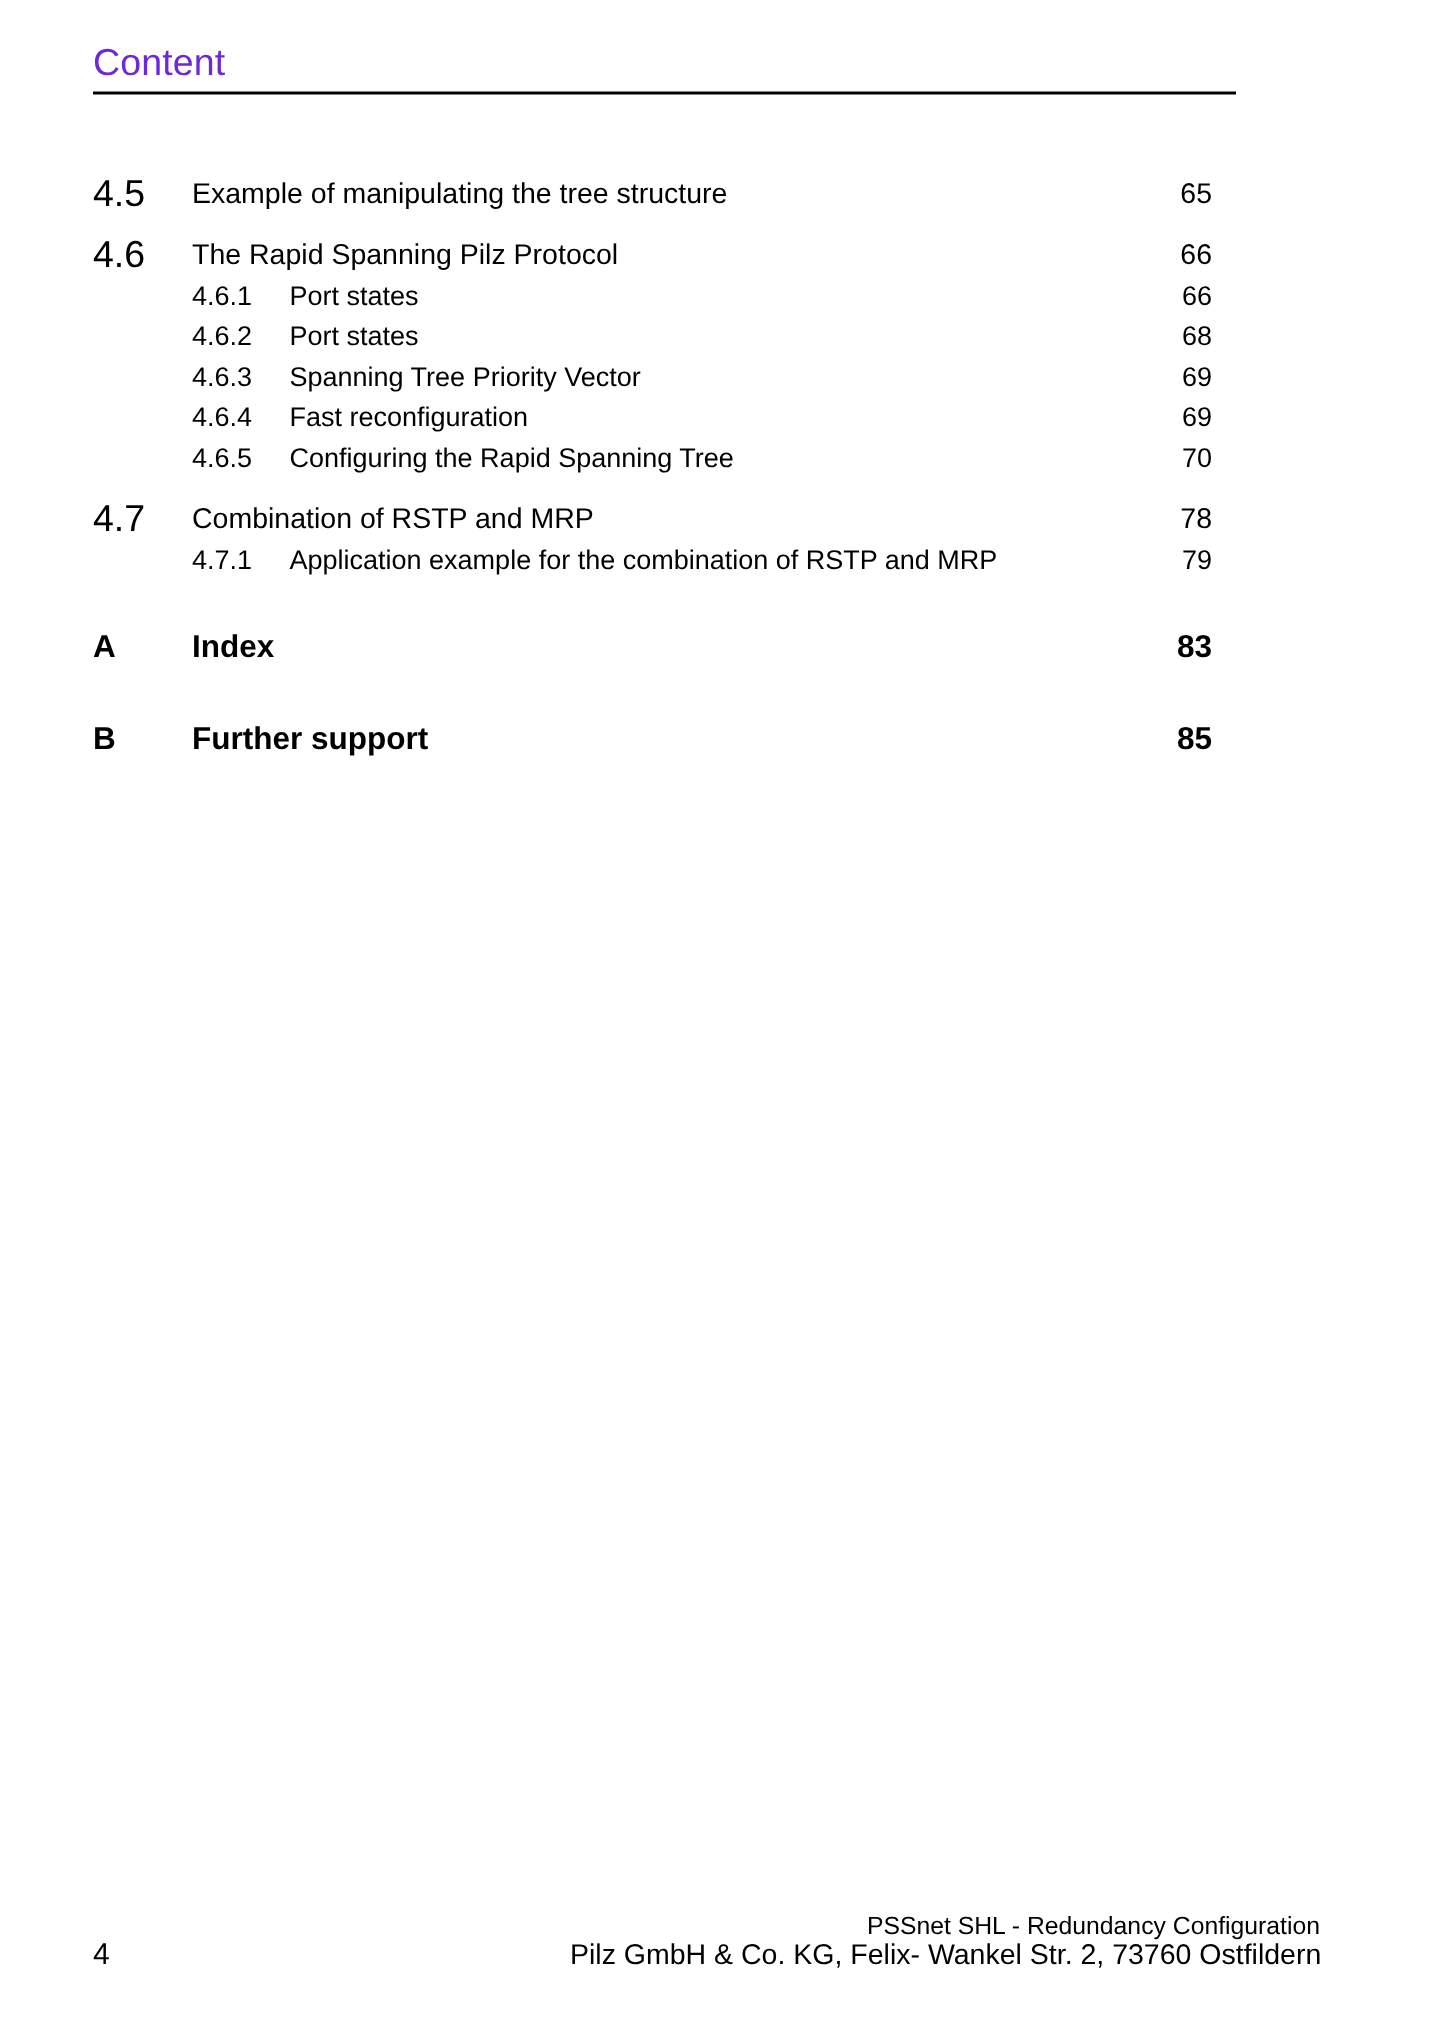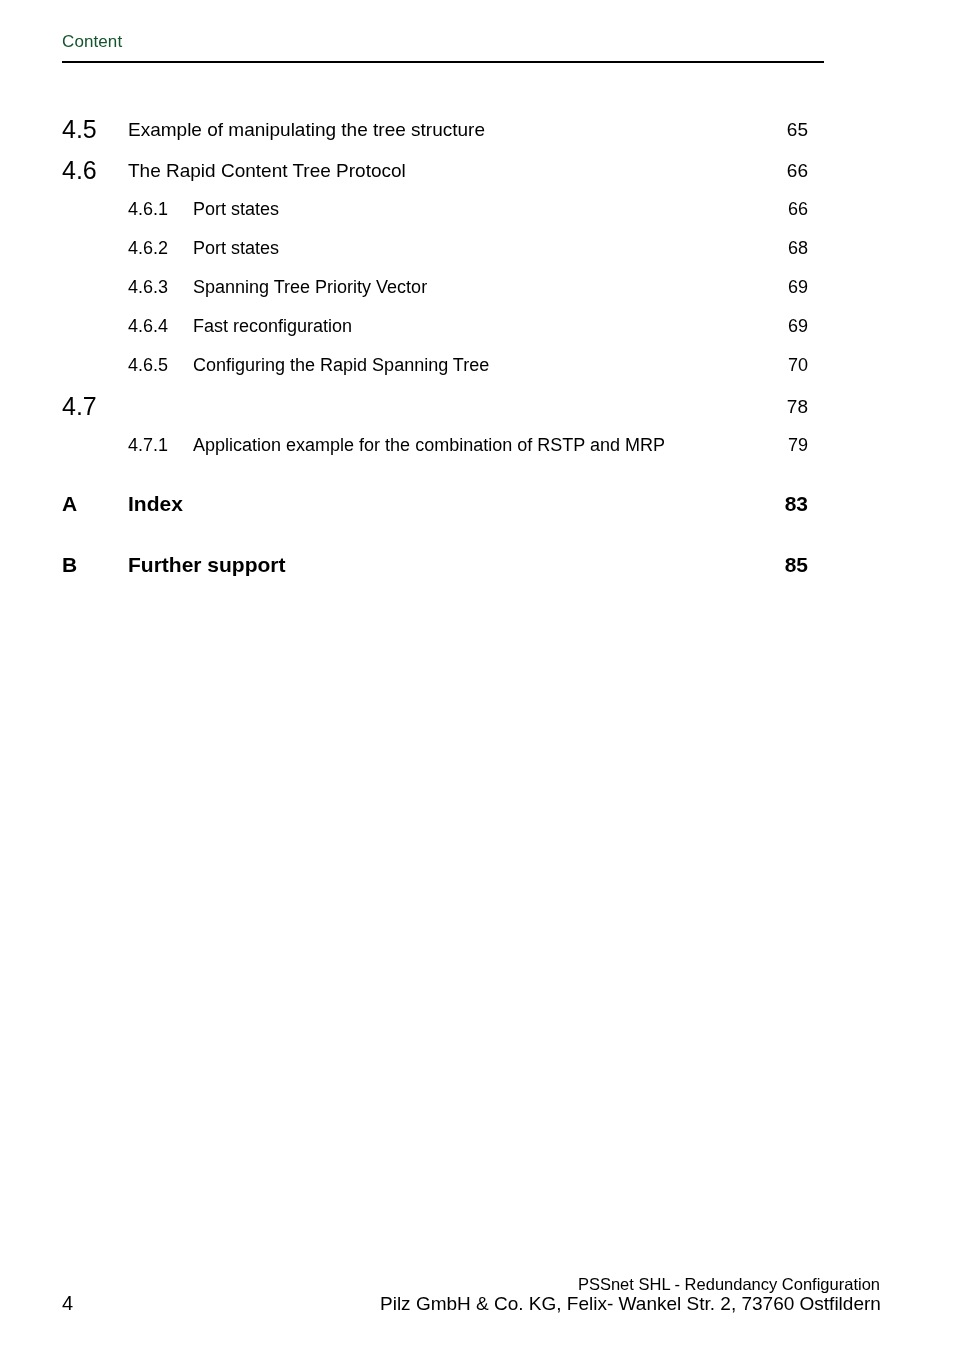--- a/index.html
+++ b/index.html
@@ -23,24 +23,24 @@
   }
 
   
   .header {
     position: absolute;
     left: 62px;
     top: 30px;
     width: 762px;
   }
   .header-title {
-    font-size: 17px;
+    font-size: 25px;
     line-height: 24px;
     letter-spacing: 0.1px;
-    color: #14532d;
+    color: #6d28d9;
     white-space: nowrap;
   }
   .header-rule {
     position: absolute;
     left: 62px;
     top: 61px;
     width: 762px;
     height: 2.2px;
     background: #000000;
   }
@@ -59,21 +59,21 @@
     height: 27px;
     width: 762px;
   }
   .toc-row.lvl1 {
     margin-top: 14px;
   }
   .toc-row.lvl1:first-child {
     margin-top: 0;
   }
   .toc-row.lvl2 {
-    margin-top: 12px;
+    margin-top: 0;
   }
   .toc-row.appendix {
     margin-top: 29px;
     height: 32px;
   }
 
   .toc-num {
     position: absolute;
     left: 0;
     top: 0;
@@ -154,21 +154,21 @@
   <div class="header-rule"></div>
 
   <div class="toc" id="toc-container">
       <div class="toc-row lvl1">
         <span class="toc-num">4.5</span>
         <span class="toc-title">Example of manipulating the tree structure</span>
         <span class="toc-page">65</span>
       </div>
       <div class="toc-row lvl1">
         <span class="toc-num">4.6</span>
-        <span class="toc-title">The Rapid Content Tree Protocol</span>
+        <span class="toc-title">The Rapid Spanning Pilz Protocol</span>
         <span class="toc-page">66</span>
       </div>
       <div class="toc-row lvl2">
         <span class="toc-num">4.6.1</span>
         <span class="toc-title">Port states</span>
         <span class="toc-page">66</span>
       </div>
       <div class="toc-row lvl2">
         <span class="toc-num">4.6.2</span>
         <span class="toc-title">Port states</span>
@@ -184,20 +184,21 @@
         <span class="toc-title">Fast reconfiguration</span>
         <span class="toc-page">69</span>
       </div>
       <div class="toc-row lvl2">
         <span class="toc-num">4.6.5</span>
         <span class="toc-title">Configuring the Rapid Spanning Tree</span>
         <span class="toc-page">70</span>
       </div>
       <div class="toc-row lvl1">
         <span class="toc-num">4.7</span>
+        <span class="toc-title">Combination of RSTP and MRP</span>
         <span class="toc-page">78</span>
       </div>
       <div class="toc-row lvl2">
         <span class="toc-num">4.7.1</span>
         <span class="toc-title">Application example for the combination of RSTP and MRP</span>
         <span class="toc-page">79</span>
       </div>
       <div class="toc-row appendix">
         <span class="toc-num">A</span>
         <span class="toc-title">Index</span>

